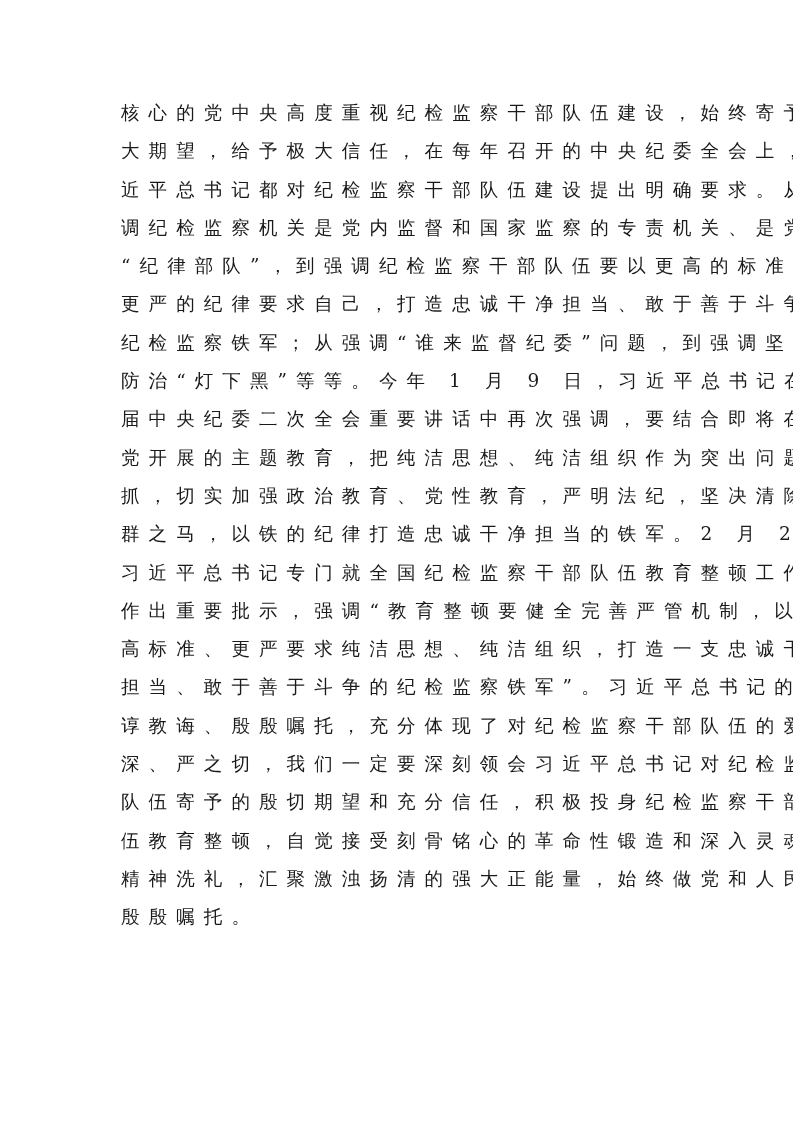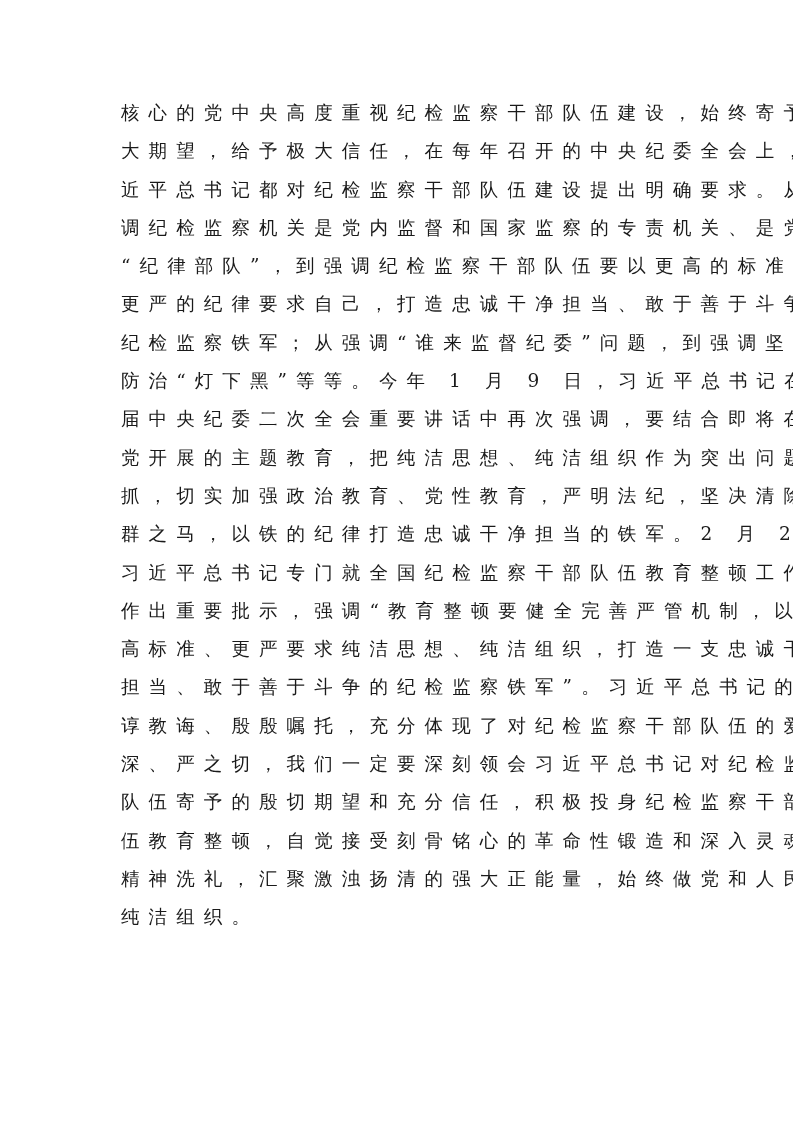--- a/index.html
+++ b/index.html
@@ -56,15 +56,15 @@
     <span class="line">群之马，以铁的纪律打造忠诚干净担当的铁军。2 月 23 日，</span>
     <span class="line">习近平总书记专门就全国纪检监察干部队伍教育整顿工作</span>
     <span class="line">作出重要批示，强调“教育整顿要健全完善严管机制，以更</span>
     <span class="line">高标准、更严要求纯洁思想、纯洁组织，打造一支忠诚干净</span>
     <span class="line">担当、敢于善于斗争的纪检监察铁军”。习近平总书记的谆</span>
     <span class="line">谆教诲、殷殷嘱托，充分体现了对纪检监察干部队伍的爱之</span>
     <span class="line">深、严之切，我们一定要深刻领会习近平总书记对纪检监察</span>
     <span class="line">队伍寄予的殷切期望和充分信任，积极投身纪检监察干部队</span>
     <span class="line">伍教育整顿，自觉接受刻骨铭心的革命性锻造和深入灵魂的</span>
     <span class="line">精神洗礼，汇聚激浊扬清的强大正能量，始终做党和人民的</span>
-    <span class="line">纯洁组织。</span>
+    <span class="line">殷殷嘱托。</span>
   </div>
 </div>
 
 </body></html>

